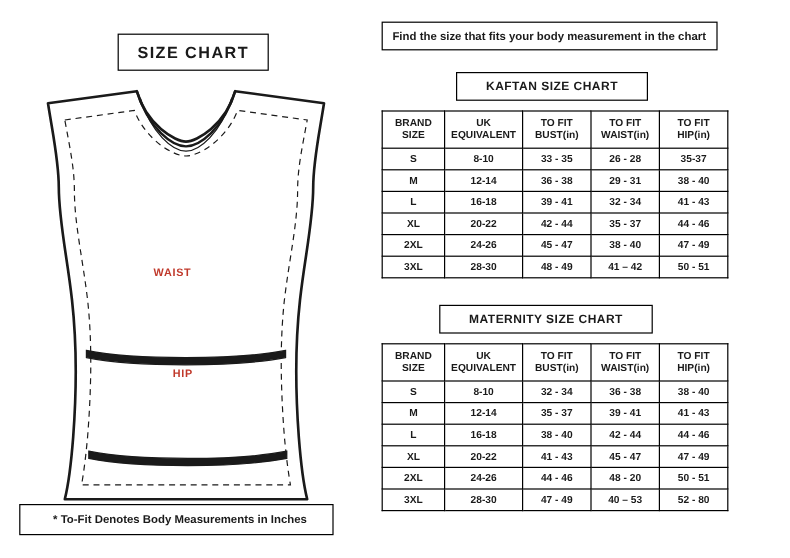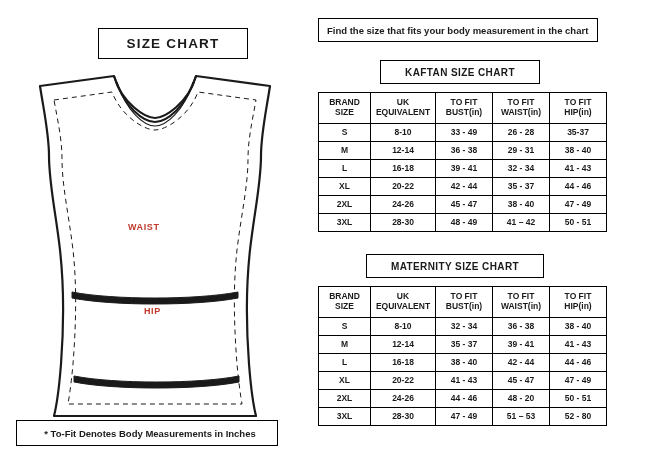--- a/index.html
+++ b/index.html
@@ -27,21 +27,21 @@
     position: absolute;
     left: 10px;
     top: 14px;
     width: 290px;
     height: 440px;
   }
   .size-chart-title-box {
     position: absolute;
     left: 88px;
     top: 14px;
-    width: 150px;
+    width: 126px;
     height: 31px;
     border: 1.5px solid #000;
     display: flex;
     align-items: center;
     justify-content: center;
     background: #fff;
     box-sizing: border-box;
   }
   .size-chart-title-box span {
     font-size: 13.5px;
@@ -265,21 +265,21 @@
           <th>
             <div>TO FIT</div>
             <div>HIP(in)</div>
           </th>
         </tr>
       </thead>
       <tbody>
         <tr>
           <td>S</td>
           <td>8-10</td>
-          <td>33 - 49</td>
+          <td>33 - 35</td>
           <td>26 - 28</td>
           <td>35-37</td>
         </tr>
         <tr>
           <td>M</td>
           <td>12-14</td>
           <td>36 - 38</td>
           <td>29 - 31</td>
           <td>38 - 40</td>
         </tr>
@@ -383,20 +383,20 @@
           <td>2XL</td>
           <td>24-26</td>
           <td>44 - 46</td>
           <td>48 - 20</td>
           <td>50 - 51</td>
         </tr>
         <tr>
           <td>3XL</td>
           <td>28-30</td>
           <td>47 - 49</td>
-          <td>51 – 53</td>
+          <td>40 – 53</td>
           <td>52 - 80</td>
         </tr>
       </tbody>
     </table>
 
   </div>
 </div>
 
 </body></html>

